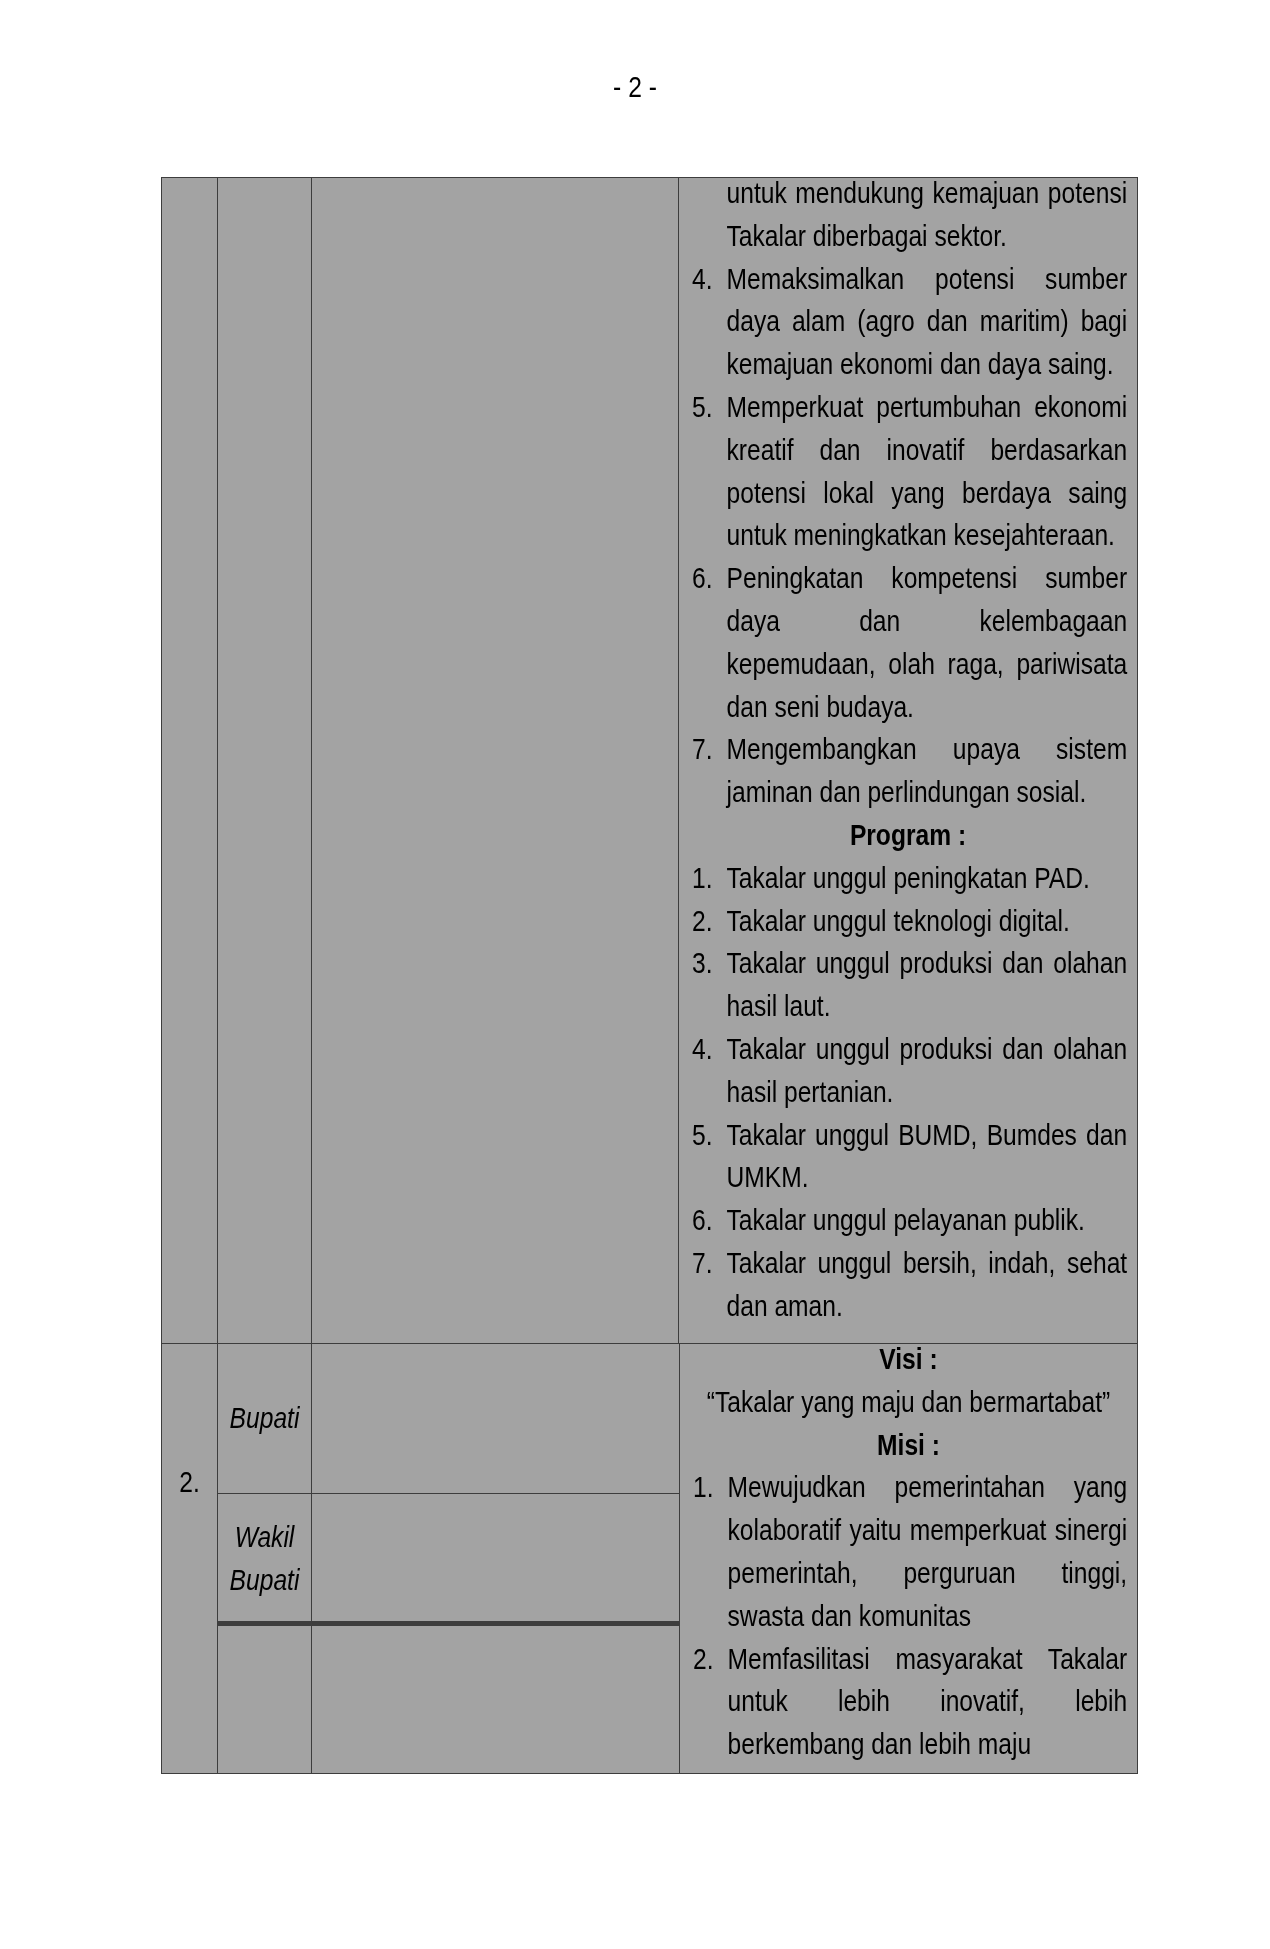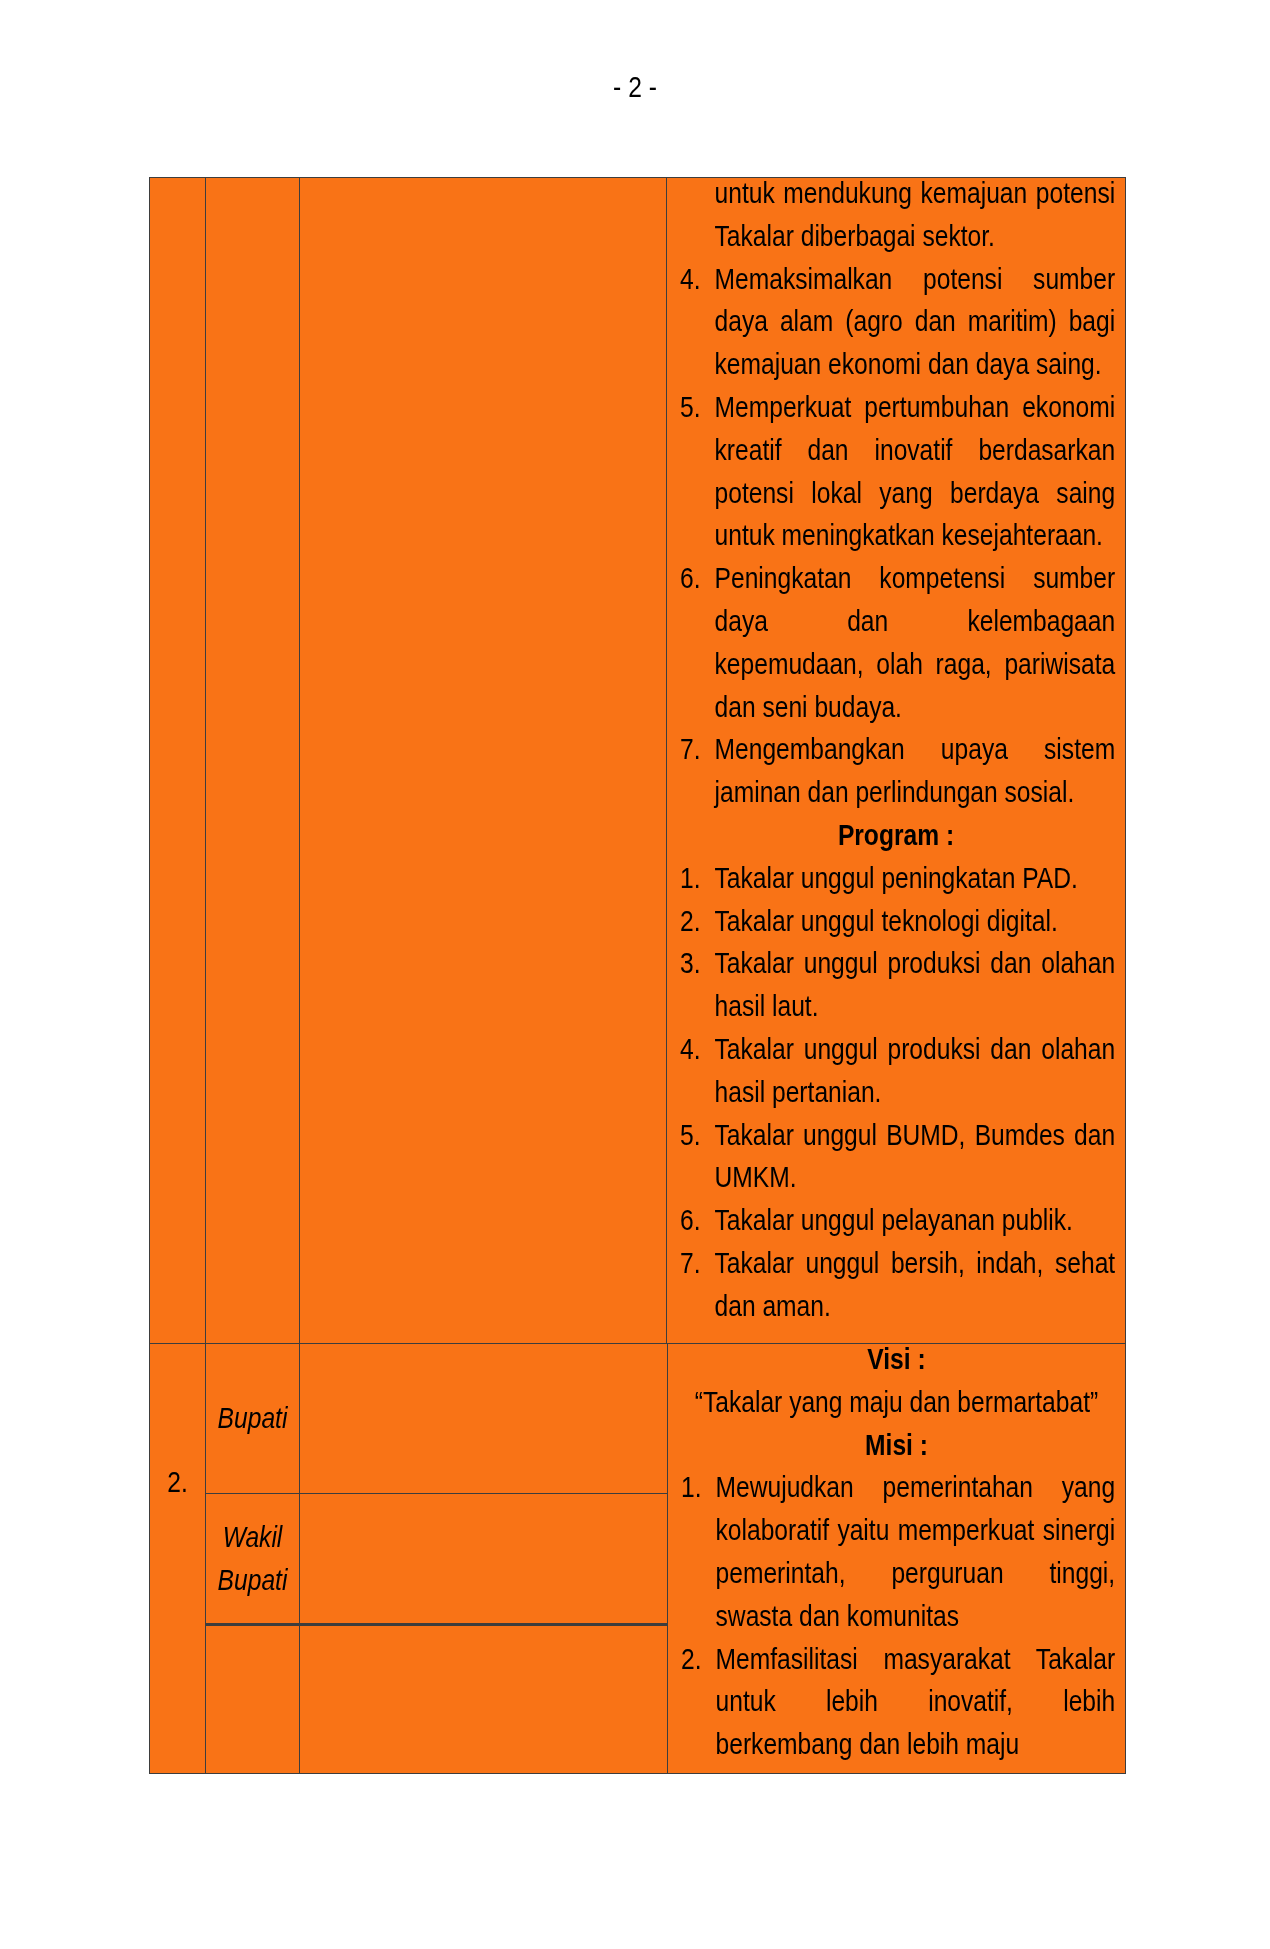--- a/index.html
+++ b/index.html
@@ -26,36 +26,36 @@
   }
   .pageno{position:absolute;top:66px;left:0;width:1270px;}
   .a-c{text-align:center;}
   .a-l{text-align:left;}
   .a-j{text-align:justify;text-align-last:justify;}
   .hd{font-weight:bold;text-align:center;padding:0 10px;}
   .quote{text-align:center;padding:0 10px;}
 
   .tbl{
     position:absolute;
-    left:149px;top:177px;
+    left:161px;top:177px;
     width:977px;height:1597px;
     border:1px solid #3d3d3d;
     box-sizing:border-box;
     display:flex;flex-direction:column;
-    background:#f97316;
+    background:#a3a3a3;
   }
   .r1{height:1165px;border-bottom:1px solid #3d3d3d;display:flex;box-sizing:content-box;}
   .r2{flex:1;display:flex;}
   .c1{width:56px;border-right:1px solid #3d3d3d;box-sizing:border-box;position:relative;overflow:hidden;}
   .c2{width:94px;border-right:1px solid #3d3d3d;box-sizing:border-box;overflow:hidden;}
   .c3{width:367px;border-right:1px solid #3d3d3d;box-sizing:border-box;overflow:hidden;}
   .c4{flex:1;overflow:hidden;}
   .sub{width:462px;border-right:1px solid #3d3d3d;box-sizing:border-box;display:flex;flex-direction:column;font-style:italic;}
   .s1{height:150px;border-bottom:1px solid #3d3d3d;box-sizing:border-box;display:flex;}
-  .s2{height:132px;border-bottom:3px solid #a21caf;box-sizing:border-box;display:flex;}
+  .s2{height:132px;border-bottom:5px solid #a21caf;box-sizing:border-box;display:flex;}
   .s3{flex:1;display:flex;}
   .c2s{width:94px;border-right:1px solid #3d3d3d;box-sizing:border-box;overflow:hidden;}
   .c3s{flex:1;overflow:hidden;}
 
   .col4content{margin-top:-6px;}
   .li{position:relative;padding-left:58px;padding-right:12px;}
   .li .num{position:absolute;left:16px;top:0;}
   .poscenter{text-align:center;}
   .namecell{padding-left:11px;text-align:left;}
   .numcell{text-align:center;}

